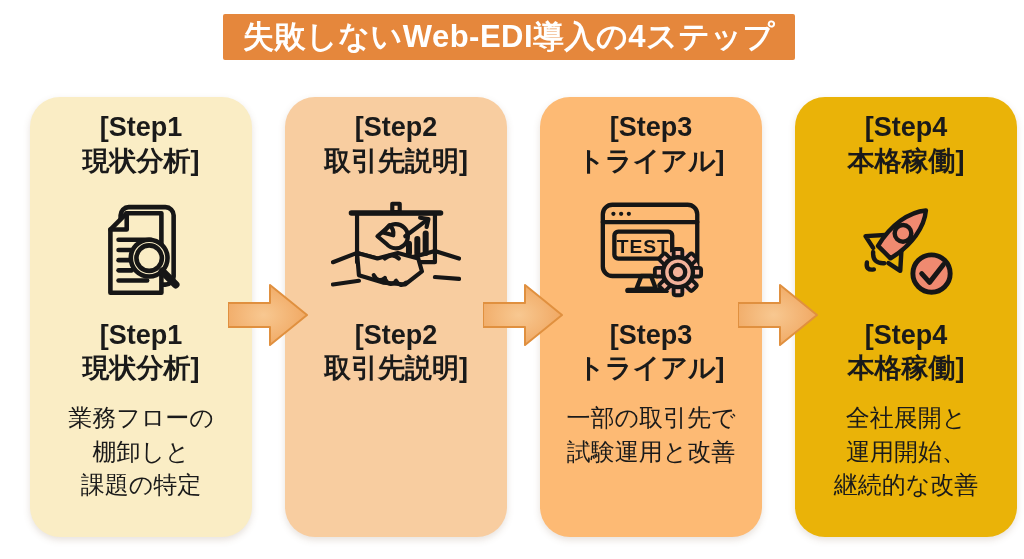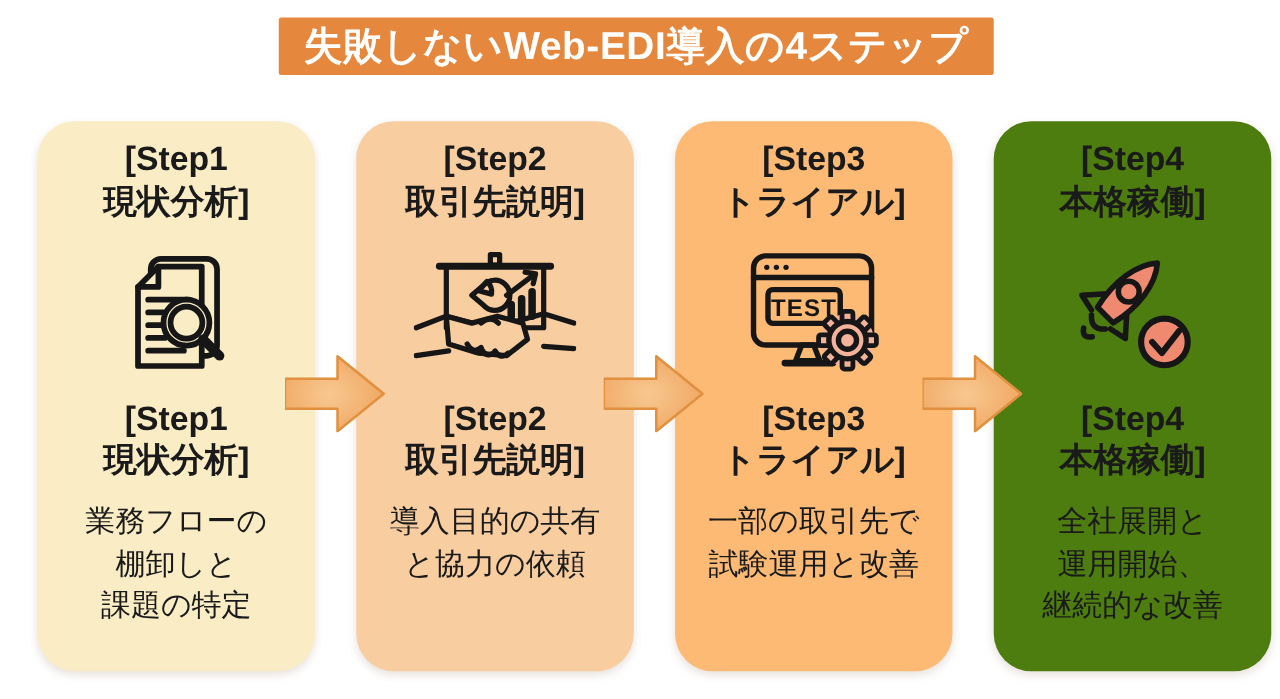--- a/index.html
+++ b/index.html
@@ -96,22 +96,20 @@
         <path class="mask" d="M28,56 L50,62 L72,56 L94,62 L98,76 L80,90 L56,88 L30,80 Z"></path>
         <path d="M46,80 q5,9 12,3"></path>
         <path d="M58,84 q5,9 12,3"></path>
         <path d="M70,86 q5,8 11,2"></path>
         <path d="M58,62 q8,-7 15,0"></path>
       </g>
     </svg>
   </div>
   <h2 class="card-title repeat">[Step2
 取引先説明]</h2>
-  <p class="card-desc">導入目的の共有
-と協力の依頼</p>
 </section>
 
 <section class="card card-3" style="background-color: #fdba74; --card-bg: #F4B29A;">
   <h2 class="card-title">[Step3
 トライアル]</h2>
   <div class="icon-wrap">
     <svg width="116" height="106" viewBox="0 0 120 110" aria-hidden="true">
       <g class="lineart">
         <rect x="10" y="8" width="98" height="74" rx="10"></rect>
         <line x1="10" y1="26" x2="108" y2="26"></line>
@@ -139,21 +137,21 @@
         </g>
       </g>
     </svg>
   </div>
   <h2 class="card-title repeat">[Step3
 トライアル]</h2>
   <p class="card-desc">一部の取引先で
 試験運用と改善</p>
 </section>
 
-<section class="card card-4" style="background-color: #4d7c0f; --card-bg: #EF8A70;">
+<section class="card card-4" style="background-color: #eab308; --card-bg: #EF8A70;">
   <h2 class="card-title">[Step4
 本格稼働]</h2>
   <div class="icon-wrap">
     <svg width="118" height="108" viewBox="0 0 120 110" aria-hidden="true">
       <g class="lineart">
         <g transform="translate(52,44) rotate(45)">
           <path d="M-9,4 L-25,22 L-11,25"></path>
           <path d="M9,4 L25,22 L11,25"></path>
           <path class="mask" d="M0,-40 C11,-27 15,-5 9,20 L-9,20 C-15,-5 -11,-27 0,-40 Z"></path>
           <circle cx="0" cy="-7" r="8.5"></circle>

